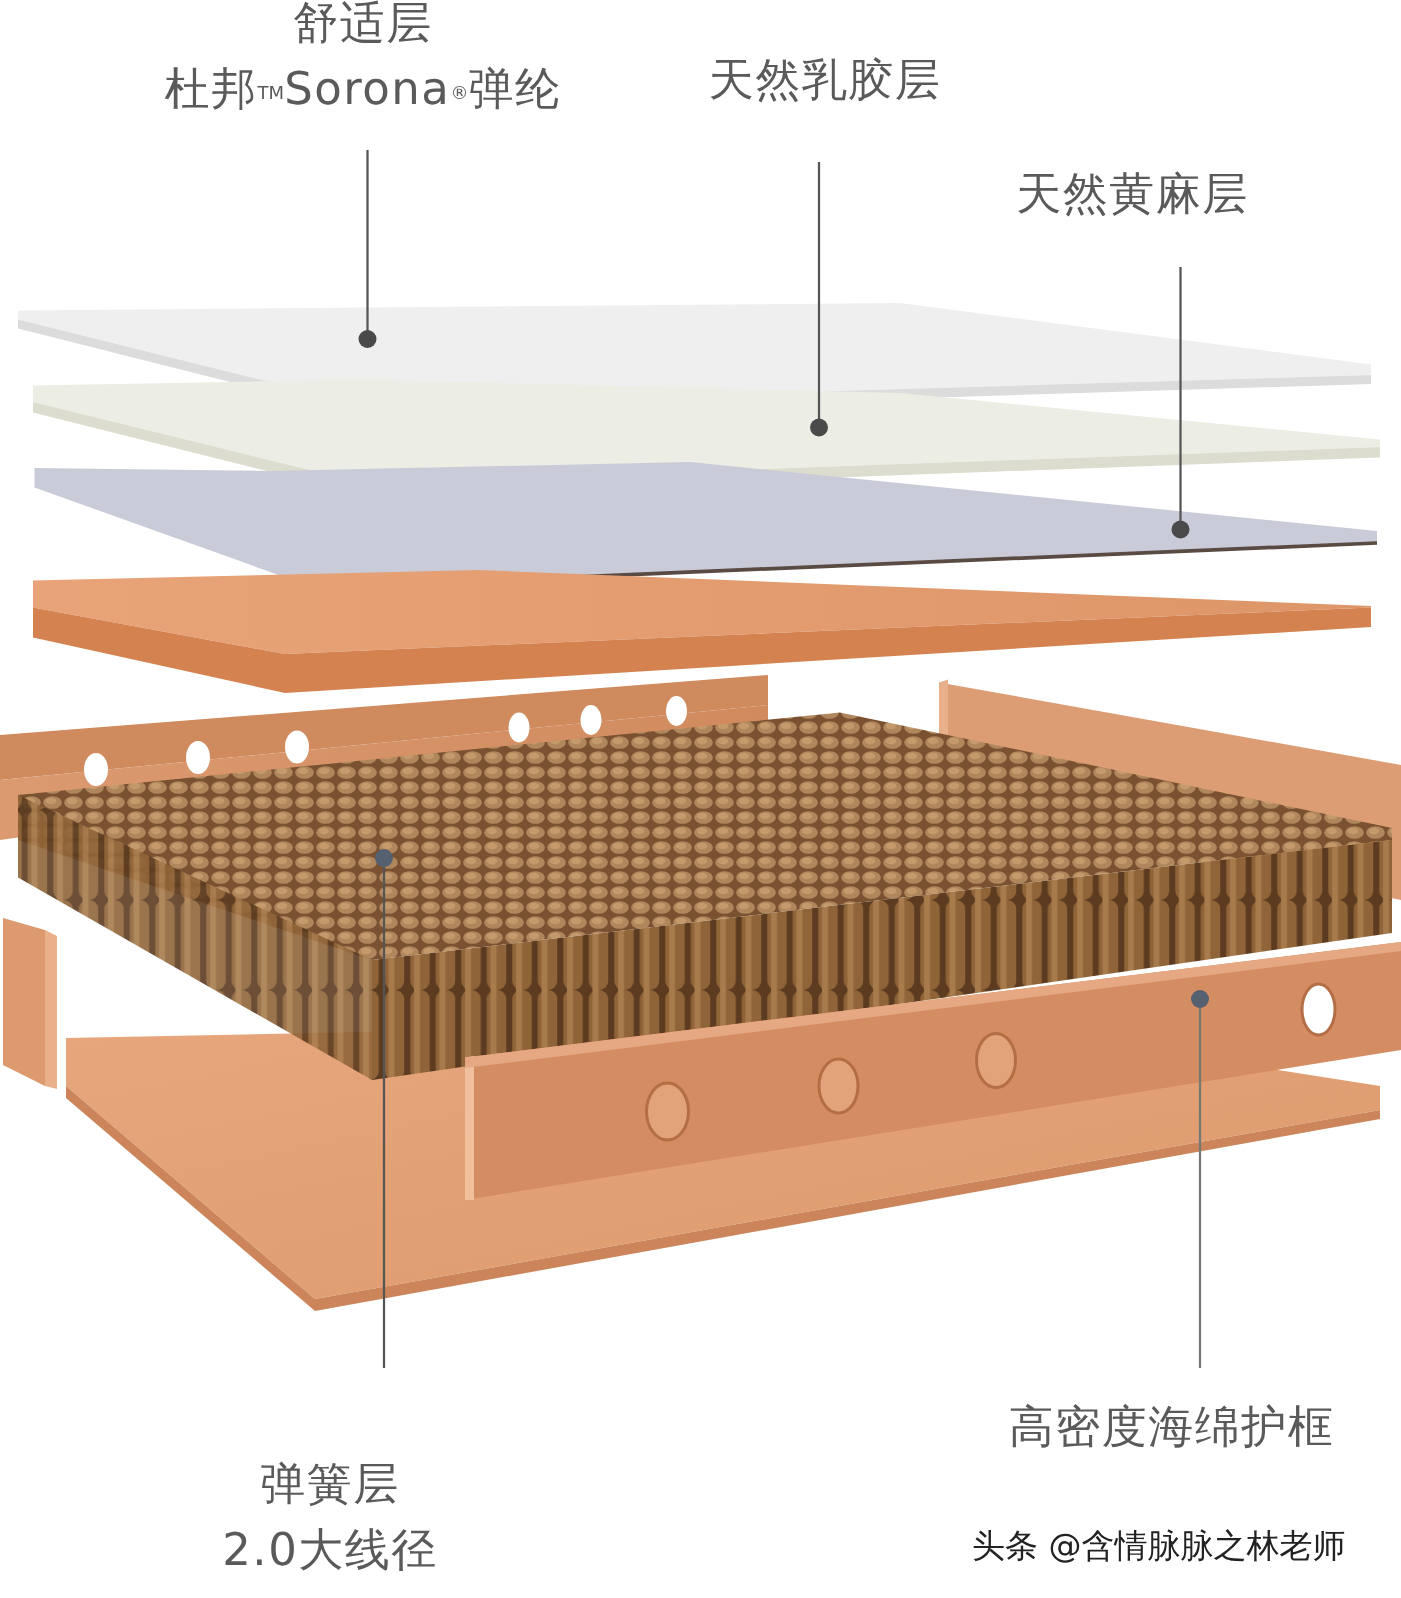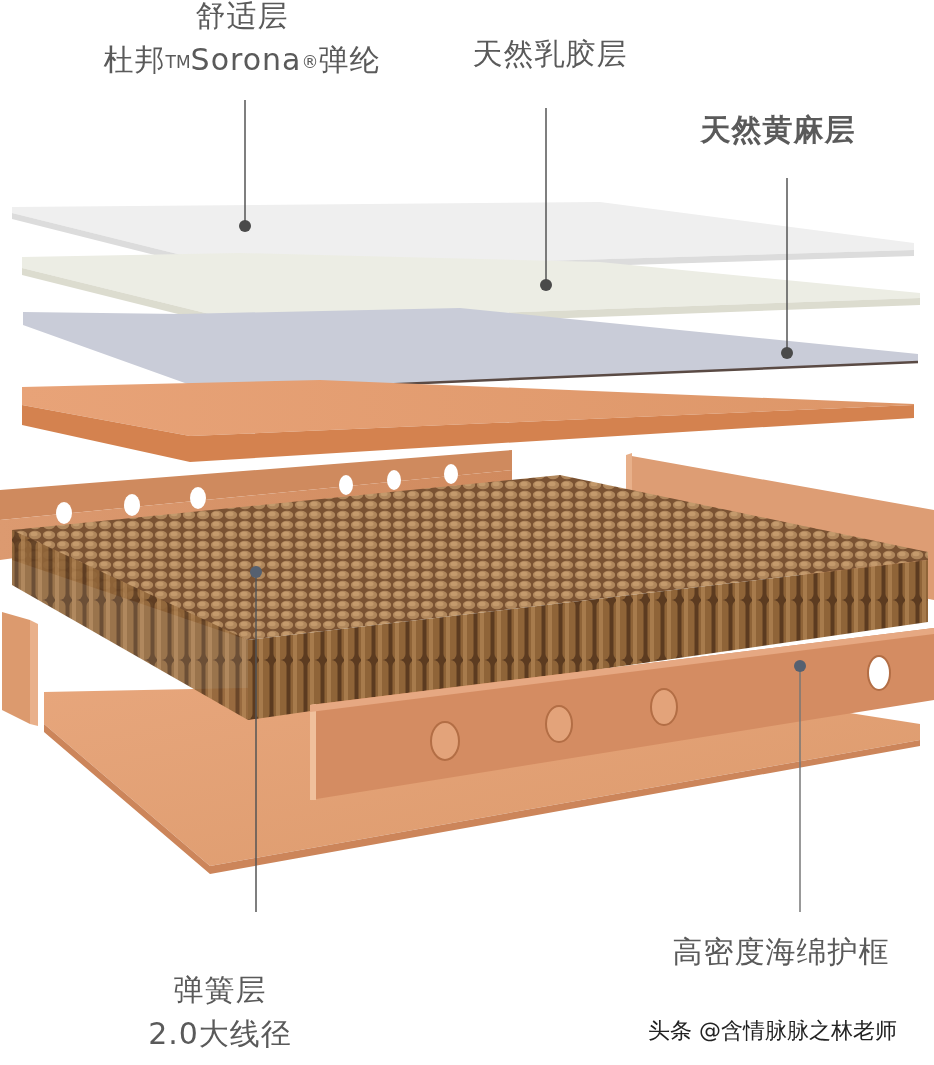--- a/index.html
+++ b/index.html
@@ -1,21 +1,21 @@
 <!DOCTYPE html>
 <html><head>
 <meta charset="utf-8">
 <style>
   html, body { margin: 0; padding: 0; background: #ffffff; }
   body { width: 934px; height: 1065px; position: relative; overflow: hidden;
          font-family: "DejaVu Sans", "Liberation Sans", sans-serif; color: #555555; }
   .label { position: absolute; text-align: center; font-size: 30px; line-height: 44px;
            color: #5a5a5a; letter-spacing: 1px; white-space: nowrap; }
   .label .line { display: block; }
-  .sup { font-size: 17px; vertical-align: top; position: relative; top: 2px; letter-spacing: 0; }
+  .sup { font-size: 12px; vertical-align: top; position: relative; top: 2px; letter-spacing: 0; }
   .watermark { position: absolute; left: 648px; top: 1016px; font-size: 22px; color: #222;
                text-shadow: 1px 1px 0 #ffffff, -1px -1px 0 #ffffff; white-space: nowrap; text-align: right; }
   svg.diagram { position: absolute; left: 0; top: 0; }
 </style>
 </head>
 <body>
 
 <svg class="diagram" width="934" height="1065" viewBox="0 0 934 1065" xmlns="http://www.w3.org/2000/svg">
   <defs>
     <linearGradient id="gFoam" x1="0" y1="0" x2="1" y2="0">
@@ -126,21 +126,21 @@
   </g>
 </svg>
 
 <div class="label" style="left:82px; top:-6px; width:320px;">
   <span class="line">舒适层</span>
   <span class="line"><span>杜邦</span><span class="sup">TM</span><span>Sorona</span><span class="sup">®</span><span>弹纶</span></span>
 </div>
 
 <div class="label" style="left:460px; top:32px; width:180px;">天然乳胶层</div>
 
-<div class="label" style="left:688px; top:108px; width:180px;font-weight:bold;">天然黄麻层</div>
+<div class="label" style="left:665px; top:108px; width:180px;">天然黄麻层</div>
 
 <div class="label" style="left:100px; top:968px; width:240px;">
   <span class="line">弹簧层</span>
   <span class="line">2.0大线径</span>
 </div>
 
 <div class="label" style="left:666px; top:930px; width:230px;">高密度海绵护框</div>
 
 <div class="watermark">头条 @含情脉脉之林老师</div>
 

